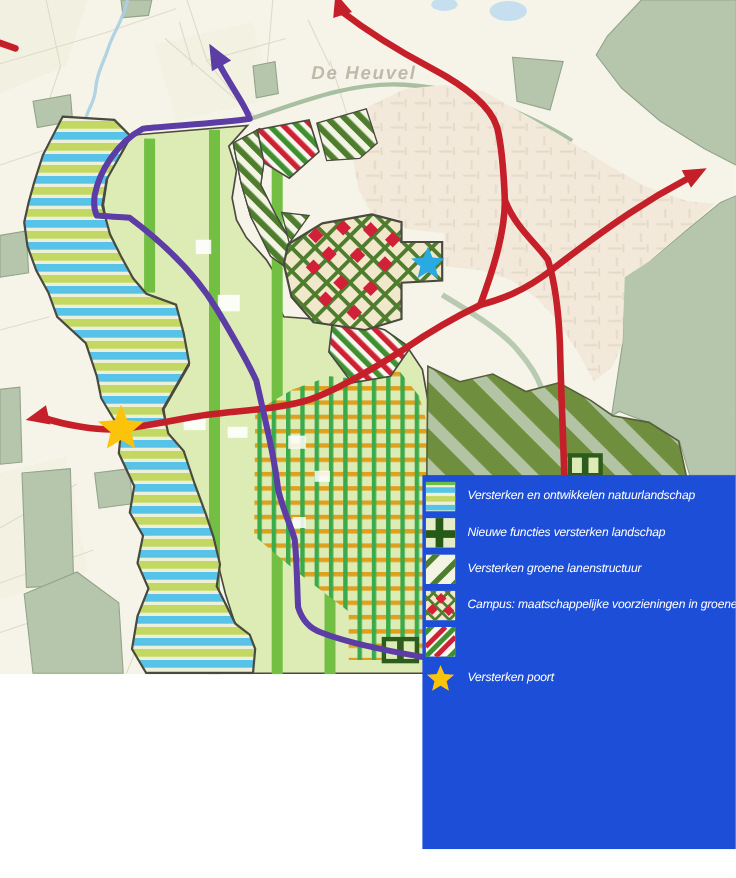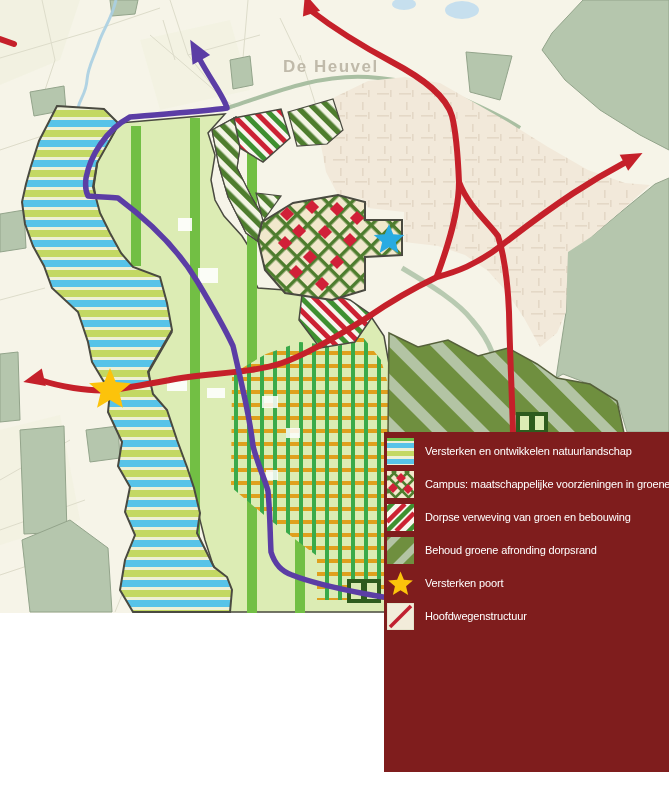--- a/index.html
+++ b/index.html
@@ -1,21 +1,21 @@
 <!DOCTYPE html>
 <html><head>
 <meta charset="utf-8">
 <style>
   html,body{margin:0;padding:0;background:#ffffff;}
   body{font-family:"Liberation Sans", sans-serif;}
-  #stage{position:relative;width:669px;height:772px;background:#ffffff;overflow:hidden;}
+  #stage{position:relative;width:669px;height:772px;background:#ffffff;overflow:hidden;font-style:italic;}
   #map-svg{position:absolute;left:0;top:0;}
   #legend-panel{
     position:absolute;left:384px;top:432px;width:285px;height:366px;
-    background:#7f1d1d;overflow:hidden;box-sizing:border-box;padding-top:3px;
+    background:#1d4ed8;overflow:hidden;box-sizing:border-box;padding-top:3px;
   }
   .legend-row{display:flex;align-items:center;height:33px;padding-left:3px;}
   .legend-row .swatch{flex:0 0 27px;width:27px;height:27px;}
   .legend-row .lbl{
     margin-left:11px;color:#ffffff;font-size:11px;letter-spacing:-0.15px;
     white-space:nowrap;line-height:1;
   }
   #bottom-black-bar{position:absolute;left:404px;top:794px;width:265px;height:4px;background:#000000;}
   #stray-dot{position:absolute;left:1px;top:792px;width:3px;height:3px;background:#1a1a1a;border-radius:50%;}
 </style>
@@ -215,21 +215,40 @@
       <rect y="0" width="27" height="3" fill="#6cbf45"></rect>
       <rect y="5" width="27" height="5" fill="#57c3e8"></rect>
       <rect y="13" width="27" height="5" fill="#c3d863"></rect>
       <rect y="21" width="27" height="5" fill="#57c3e8"></rect>
     </svg>
     <span class="lbl">Versterken en ontwikkelen natuurlandschap</span>
   </div>
 
 
 
-
+  <div class="legend-row">
+    <svg class="swatch" width="27" height="27">
+      <rect width="27" height="27" fill="#e6ecca"></rect>
+      <rect x="9" width="7" height="27" fill="#265a17"></rect>
+      <rect y="11" width="27" height="7" fill="#265a17"></rect>
+    </svg>
+    <span class="lbl">Nieuwe functies versterken landschap</span>
+  </div>
+
+  <div class="legend-row">
+    <svg class="swatch" width="27" height="27">
+      <rect width="27" height="27" fill="#f3f4e4"></rect>
+      <g stroke="#4e7d2e" stroke-width="5">
+        <line x1="-4" y1="14" x2="14" y2="-4"></line>
+        <line x1="4" y1="30" x2="30" y2="4"></line>
+        <line x1="15" y1="38" x2="38" y2="15"></line>
+      </g>
+    </svg>
+    <span class="lbl">Versterken groene lanenstructuur</span>
+  </div>
 
   <div class="legend-row">
     <svg class="swatch" width="27" height="27">
       <rect width="27" height="27" fill="#f1e8cc"></rect>
       <g stroke="#4e7d2e" stroke-width="2.5">
         <line x1="0" y1="9" x2="9" y2="0"></line>
             <line x1="0" y1="22" x2="22" y2="0"></line>
         <line x1="8" y1="27" x2="27" y2="8"></line>
             <line x1="21" y1="27" x2="27" y2="21"></line>
         <line x1="18" y1="0" x2="27" y2="9"></line>
@@ -248,46 +267,30 @@
 
   <div class="legend-row">
     <svg class="swatch" width="27" height="27">
       <rect width="27" height="27" fill="#f8f6ee"></rect>
       <line x1="-4" y1="9" x2="9" y2="-4" stroke="#3f9030" stroke-width="4.5"></line>
       <line x1="0" y1="18" x2="18" y2="0" stroke="#cc2233" stroke-width="4.5"></line>
       <line x1="0" y1="27" x2="27" y2="0" stroke="#3f9030" stroke-width="4.5"></line>
       <line x1="9" y1="27" x2="27" y2="9" stroke="#cc2233" stroke-width="4.5"></line>
       <line x1="18" y1="31" x2="31" y2="18" stroke="#3f9030" stroke-width="4.5"></line>
     </svg>
-    <span class="lbl">Dorpse verweving van groen en bebouwing</span>
-  </div>
-
-  <div class="legend-row">
-    <svg class="swatch" width="27" height="27">
-      <rect width="27" height="27" fill="#6f8f3f"></rect>
-      <line x1="-4" y1="13" x2="13" y2="-4" stroke="#b3c4a4" stroke-width="7"></line>
-      <line x1="7" y1="31" x2="31" y2="7" stroke="#b3c4a4" stroke-width="7"></line>
-    </svg>
-    <span class="lbl">Behoud groene afronding dorpsrand</span>
-  </div>
+  </div>
+
 
   <div class="legend-row">
     <svg class="swatch" width="27" height="27">
       <path d="M0,-1 L0.264,-0.364 L0.951,-0.309 L0.428,0.139 L0.588,0.809 L0,0.45 L-0.588,0.809 L-0.428,0.139 L-0.951,-0.309 L-0.264,-0.364 Z" fill="#fcc30b" transform="translate(13.5,14.5) scale(13)"></path>
     </svg>
     <span class="lbl">Versterken poort</span>
   </div>
 
 
-  <div class="legend-row">
-    <svg class="swatch" width="27" height="27">
-      <rect width="27" height="27" fill="#f2ecda" stroke="#d8dcc0" stroke-width="1"></rect>
-      <line x1="3" y1="24" x2="24" y2="3" stroke="#c02030" stroke-width="3.5"></line>
-    </svg>
-    <span class="lbl">Hoofdwegenstructuur</span>
-  </div>
 
 </div>
 
 <div id="bottom-black-bar"></div>
 <div id="stray-dot"></div>
 
 </div>
 
 </body></html>

